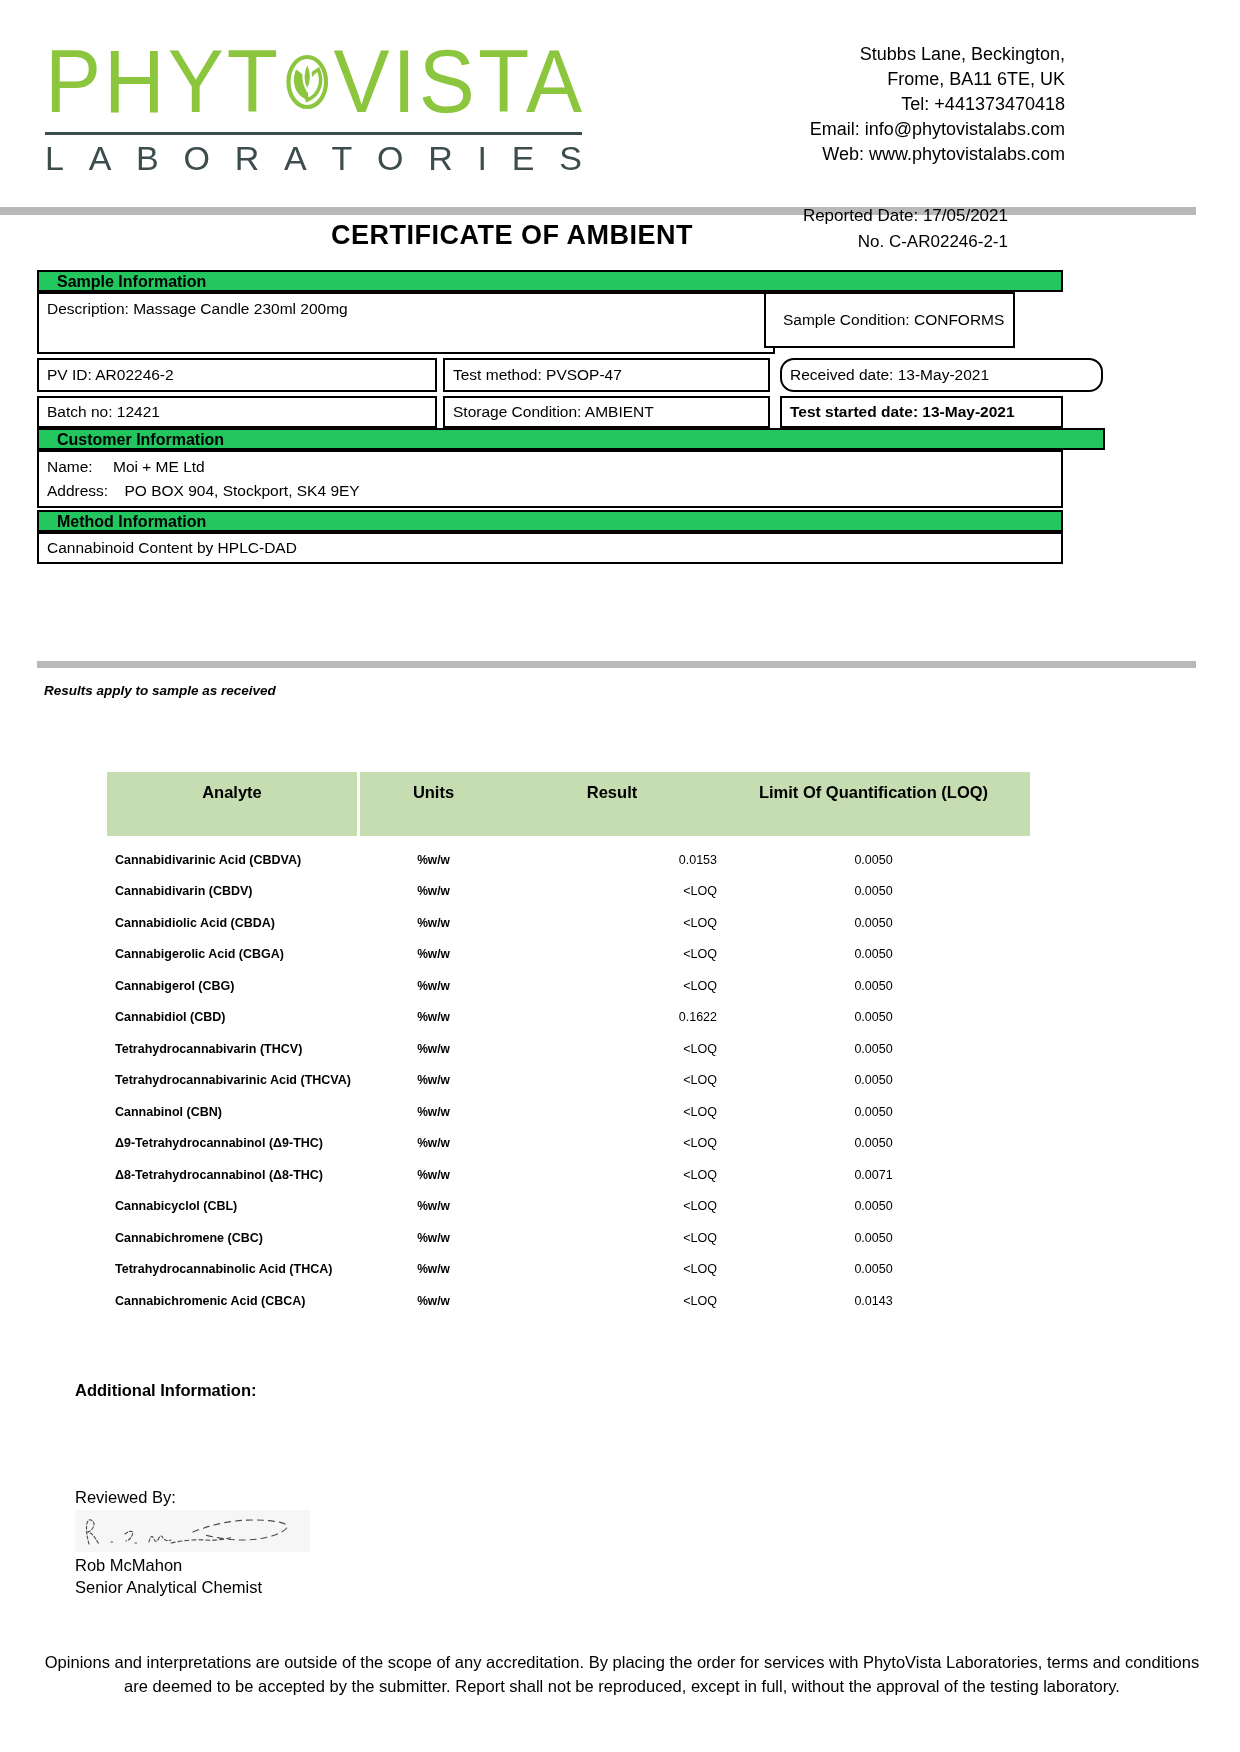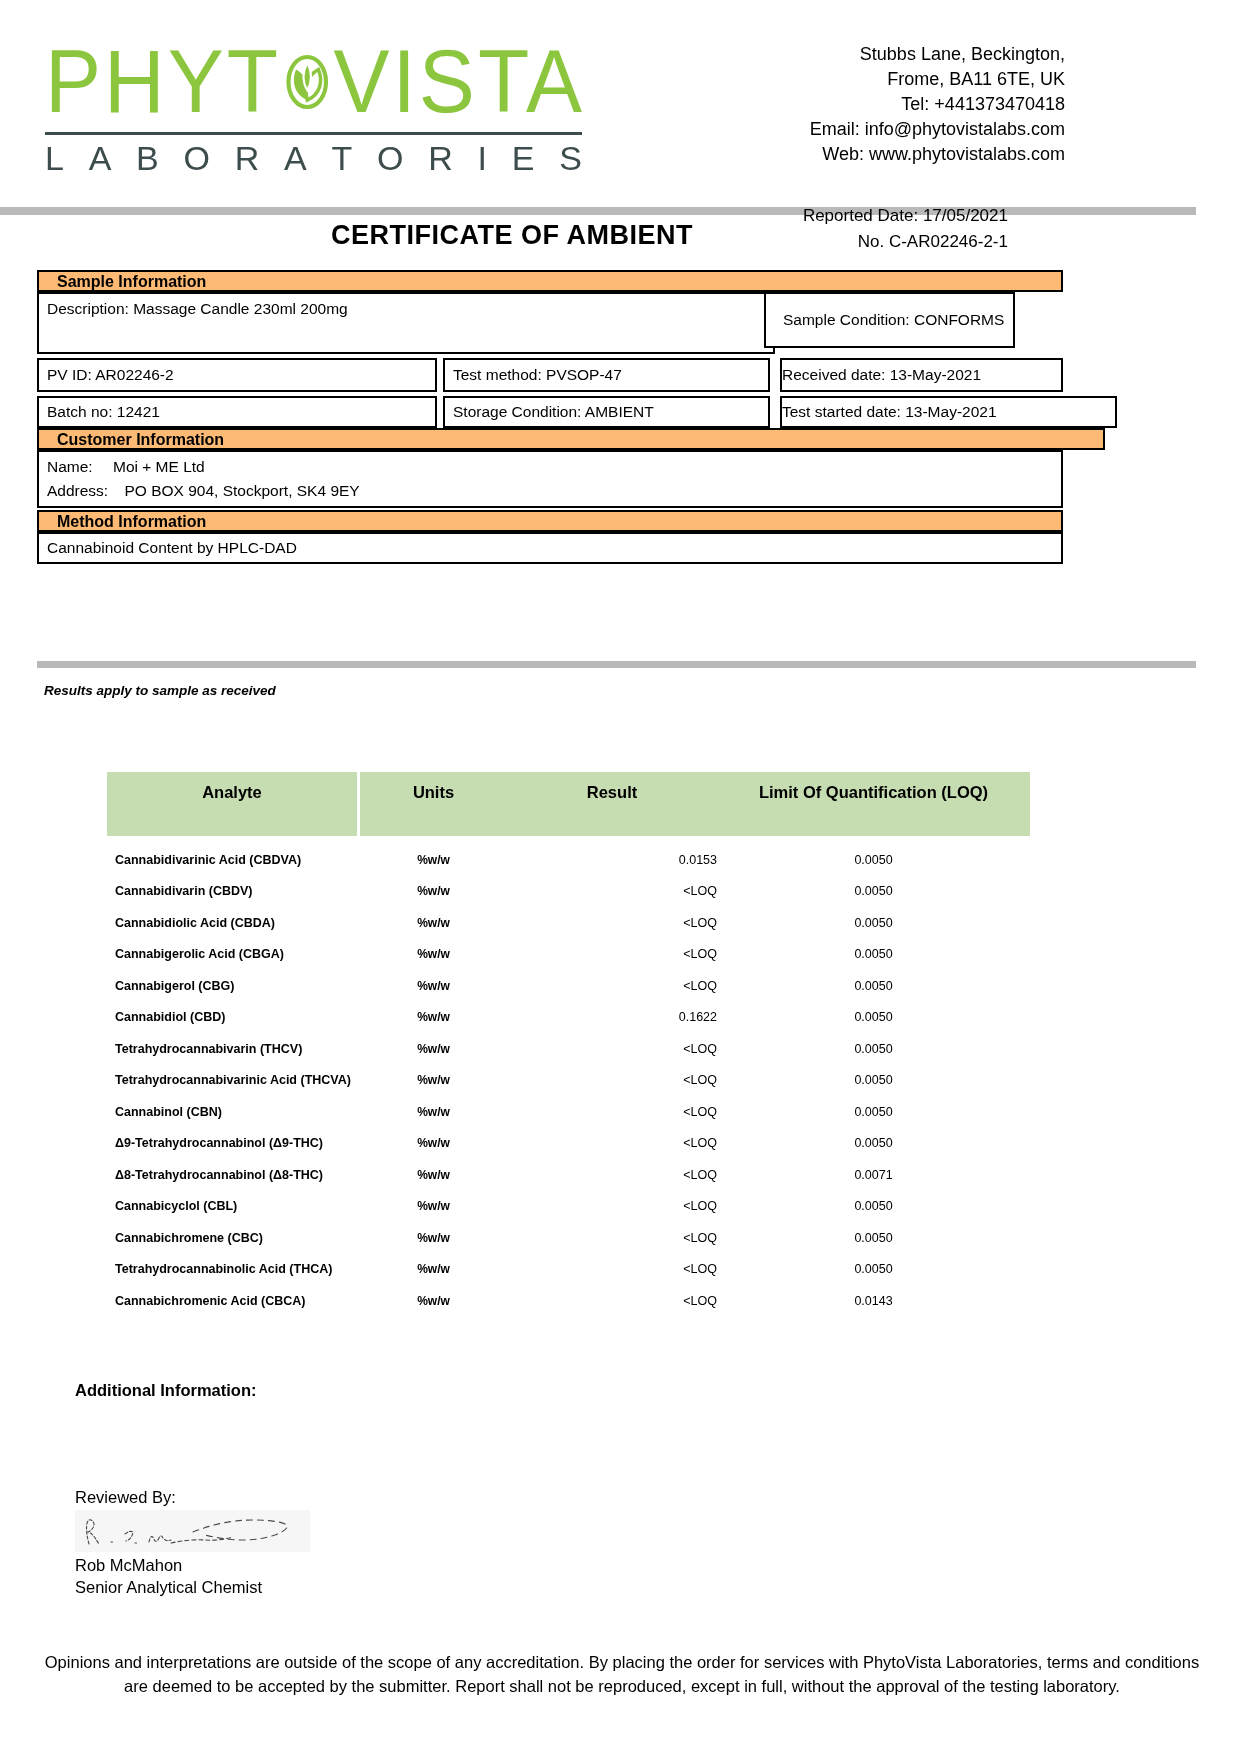--- a/index.html
+++ b/index.html
@@ -15,21 +15,21 @@
   .logo-rule { width:537px; height:3px; background:#3d4c4c; margin-top:2px; }
   .logo-sub { width:537px; display:flex; justify-content:space-between; font-size:34px; color:#3d4c4c; margin-top:4px; font-weight:400; }
   .contact { right:175px; top:42px; text-align:right; font-size:18px; line-height:25px; color:#000; }
 
   .gray-band { background:#b9b9b9; height:8px; }
 
   .doc-title { left:37px; top:220px; width:950px; text-align:center; font-size:27px; font-weight:700; letter-spacing:0.5px; }
   .report-meta { right:232px; top:203px; text-align:right; font-size:17px; line-height:26px; }
 
   
-  .band { background:#fdba74; border:2px solid #000; font-weight:700; font-size:16px; padding:1px 0 0 18px; height:22px; line-height:18px; }
+  .band { background:#22c55e; border:2px solid #000; font-weight:700; font-size:16px; padding:1px 0 0 18px; height:22px; line-height:18px; }
   .wbox { background:#fff; border:2px solid #000; font-size:15.5px; }
 
   
   .rt-header { display:grid; grid-template-columns:253px 147px 210px 313px; height:64px; }
   .rt-header > div { background:#c6dcb1; text-align:center; padding-top:11px; font-weight:700; font-size:16.5px; }
   .rt-header > div:first-child { border-right:3px solid #fff; }
   .rt-row { display:grid; grid-template-columns:253px 147px 210px 313px; height:31.5px; align-items:center; }
   .rt-row .c-analyte { padding-left:8px; font-weight:700; font-size:12.5px; }
   .rt-row .c-units { text-align:center; font-weight:700; font-size:12px; }
   .rt-row .c-result { text-align:right; font-size:12.5px; }
@@ -90,25 +90,25 @@
     <div>No. C-AR02246-2-1</div>
   </div>
 
   <div class="abs band" style="left:37px; top:270px; width:1026px;">Sample Information</div>
 
   <div class="abs wbox" style="left:37px; top:292px; width:738px; height:62px; padding:6px 8px;">Description: Massage Candle 230ml 200mg</div>
   <div class="abs wbox" style="left:764px; top:292px; width:251px; height:56px; display:flex; align-items:center; padding-left:17px;">Sample Condition: CONFORMS</div>
 
   <div class="abs wbox" style="left:37px; top:358px; width:400px; height:34px; display:flex; align-items:center; padding-left:8px;">PV ID: AR02246-2</div>
   <div class="abs wbox" style="left:443px; top:358px; width:327px; height:34px; display:flex; align-items:center; padding-left:8px;">Test method: PVSOP-47</div>
-  <div class="abs wbox" style="left:780px; top:358px; width:283px; height:34px; display:flex; align-items:center; ">Received date: 13-May-2021</div>
+  <div class="abs wbox" style="left:780px; top:358px; width:323px; height:34px; display:flex; align-items:center; padding-left:8px;border-radius:14px;">Received date: 13-May-2021</div>
 
   <div class="abs wbox" style="left:37px; top:396px; width:400px; height:32px; display:flex; align-items:center; padding-left:8px;">Batch no: 12421</div>
   <div class="abs wbox" style="left:443px; top:396px; width:327px; height:32px; display:flex; align-items:center; padding-left:8px;">Storage Condition: AMBIENT</div>
-  <div class="abs wbox" style="left:780px; top:396px; width:337px; height:32px; display:flex; align-items:center; ">Test started date: 13-May-2021</div>
+  <div class="abs wbox" style="left:780px; top:396px; width:283px; height:32px; display:flex; align-items:center; padding-left:8px;font-weight:bold;">Test started date: 13-May-2021</div>
 
   <div class="abs band" style="left:37px; top:428px; width:1068px;">Customer Information</div>
   <div class="abs wbox" style="left:37px; top:450px; width:1026px; height:58px; padding:6px 8px; display:flex; flex-direction:column; justify-content:space-between;">
     <div>
       <span>Name:</span>
       <span style="margin-left:16px;">Moi + ME Ltd</span>
     </div>
     <div>
       <span>Address:</span>
       <span style="margin-left:12px;">PO BOX 904, Stockport, SK4 9EY</span>

